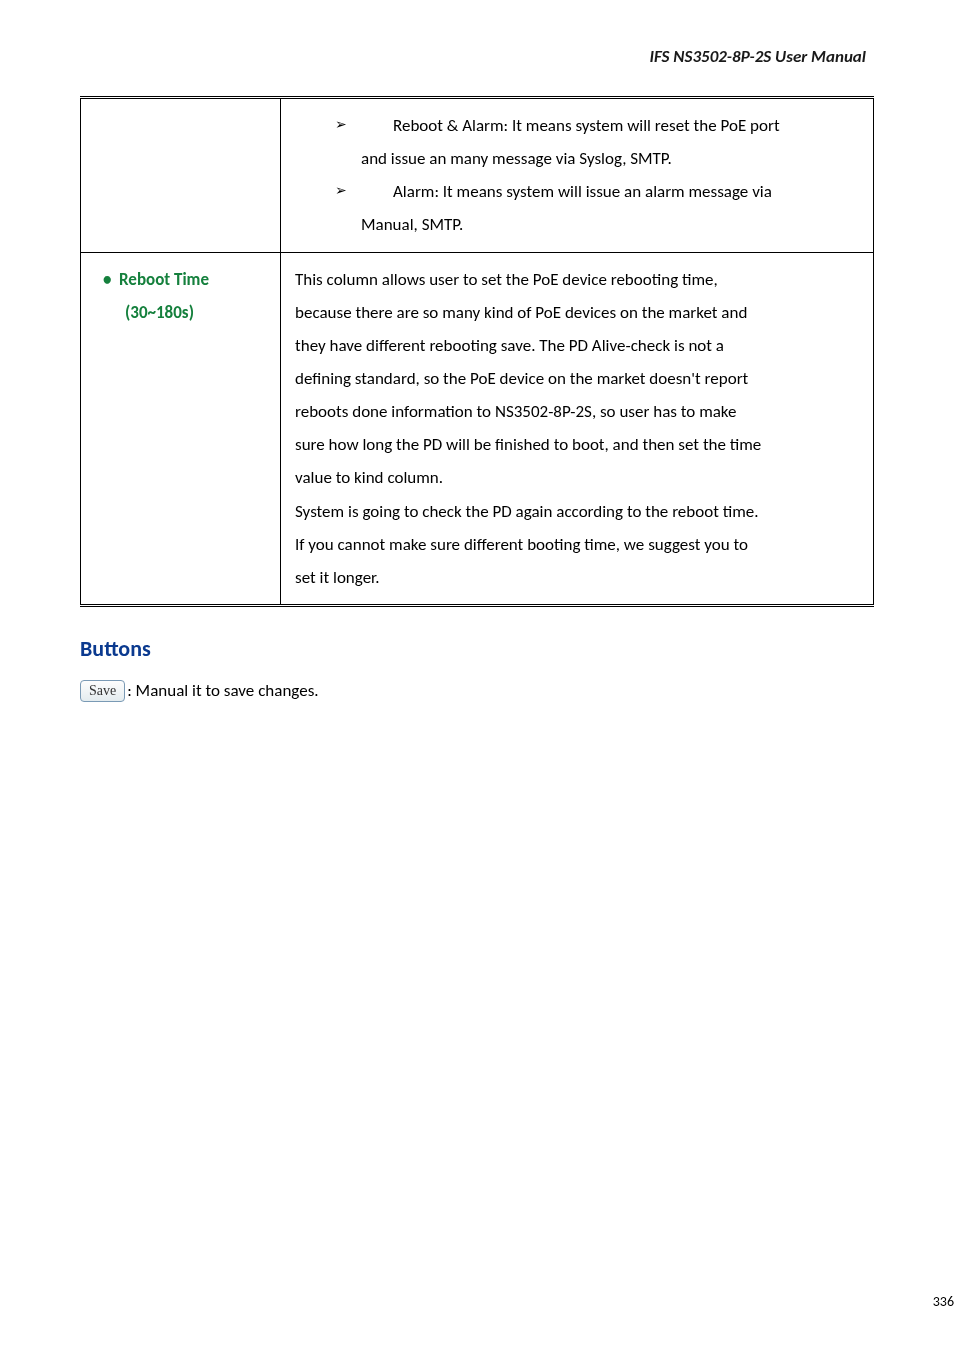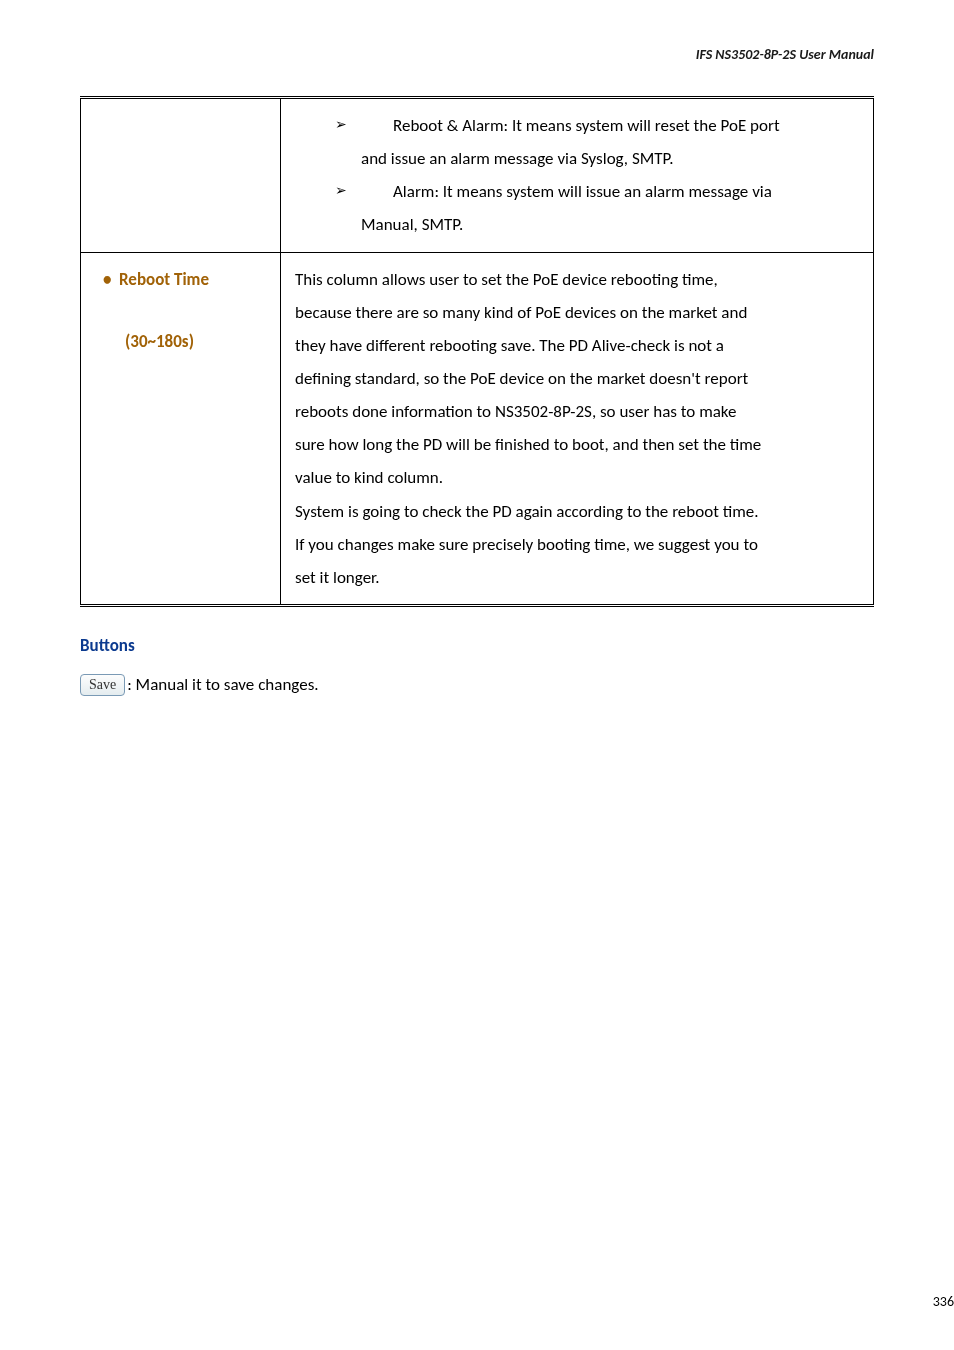--- a/index.html
+++ b/index.html
@@ -7,24 +7,24 @@
     width: 954px;
     height: 1350px;
     font-family: Calibri, "Segoe UI", Arial, sans-serif;
     background: #fff;
     color: #000;
     position: relative;
   }
   .header-region {
     position: absolute;
     top: 46px;
-    right: 80px;
+    right: 88px;
     font-style: italic;
     font-weight: bold;
-    font-size: 14px;
+    font-size: 17px;
     color: #1a1a1a;
   }
   .content {
     position: absolute;
     top: 96px;
     left: 80px;
     width: 794px;
   }
   table.doc-table {
     width: 100%;
@@ -40,21 +40,21 @@
   table.doc-table tr.top-row td {
     border-top: 3px double #000;
   }
   table.doc-table tr.last-row td {
     border-bottom: 3px double #000;
   }
   td.left-col {
     width: 200px;
     font-weight: bold;
     border-left: none;
-    color: #a16207;
+    color: #15803d;
   }
   td.right-col {
     border-right: none;
   }
   .bullet-block {
     padding-left: 40px;
   }
   .arrow-line {
     position: relative;
     padding-left: 58px;
@@ -70,26 +70,25 @@
   }
   .row2-label {
     padding-left: 8px;
   }
   .row2-label .dot {
     display: inline-block;
     width: 16px;
   }
   .row2-label .l2 {
     padding-left: 22px;
-    margin-top: 29px;
   }
   .buttons-heading {
     margin-top: 28px;
     font-weight: bold;
-    font-size: 17px;
+    font-size: 22px;
     color: #0b3a8f;
   }
   .btn-row {
     margin-top: 18px;
     font-size: 17px;
     display: flex;
     align-items: center;
     gap: 2px;
   }
   .ui-btn {
@@ -124,21 +123,21 @@
   <table class="doc-table">
     <tbody>
         <tr class="top-row">
       <td class="left-col"></td>
       <td class="right-col">
         <div class="bullet-block">
           <div class="arrow-line">
             <span class="arrow">➢</span>
             <span>Reboot &amp; Alarm: It means system will reset the PoE port</span>
           </div>
-          <div class="sub-line">and issue an alarm message via Syslog, SMTP.</div>
+          <div class="sub-line">and issue an many message via Syslog, SMTP.</div>
           <div class="arrow-line">
             <span class="arrow">➢</span>
             <span>Alarm: It means system will issue an alarm message via</span>
           </div>
           <div class="sub-line">Manual, SMTP.</div>
         </div>
       </td>
     </tr>
     <tr class="last-row">
       <td class="left-col">
@@ -149,21 +148,21 @@
       </td>
       <td class="right-col">
         <div>This column allows user to set the PoE device rebooting time,</div>
         <div>because there are so many kind of PoE devices on the market and</div>
         <div>they have different rebooting save. The PD Alive-check is not a</div>
         <div>defining standard, so the PoE device on the market doesn't report</div>
         <div>reboots done information to NS3502-8P-2S, so user has to make</div>
         <div>sure how long the PD will be finished to boot, and then set the time</div>
         <div>value to kind column.</div>
         <div>System is going to check the PD again according to the reboot time.</div>
-        <div>If you changes make sure precisely booting time, we suggest you to</div>
+        <div>If you cannot make sure different booting time, we suggest you to</div>
         <div>set it longer.</div>
       </td>
     </tr>
   </tbody>
     </table>
 
   <div class="buttons-heading">Buttons</div>
 
   <div class="btn-row">
     <span class="ui-btn">Save</span>

